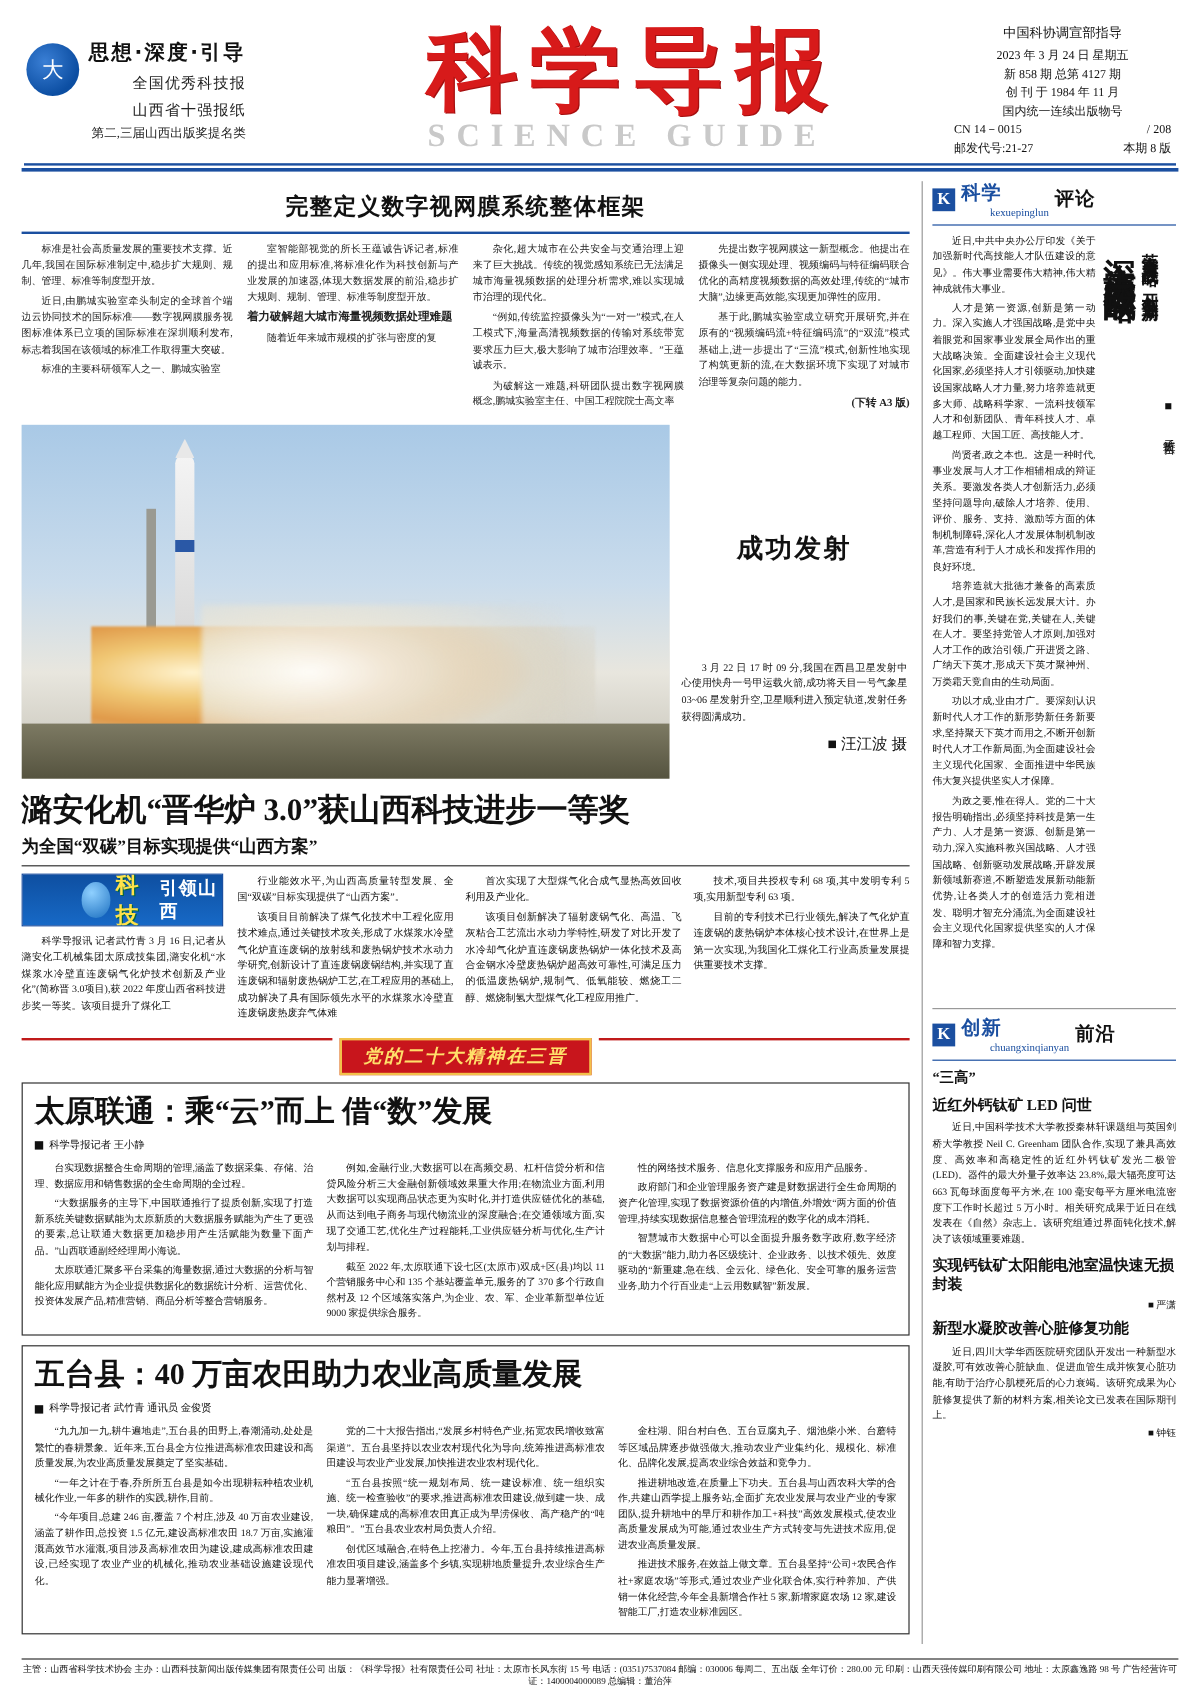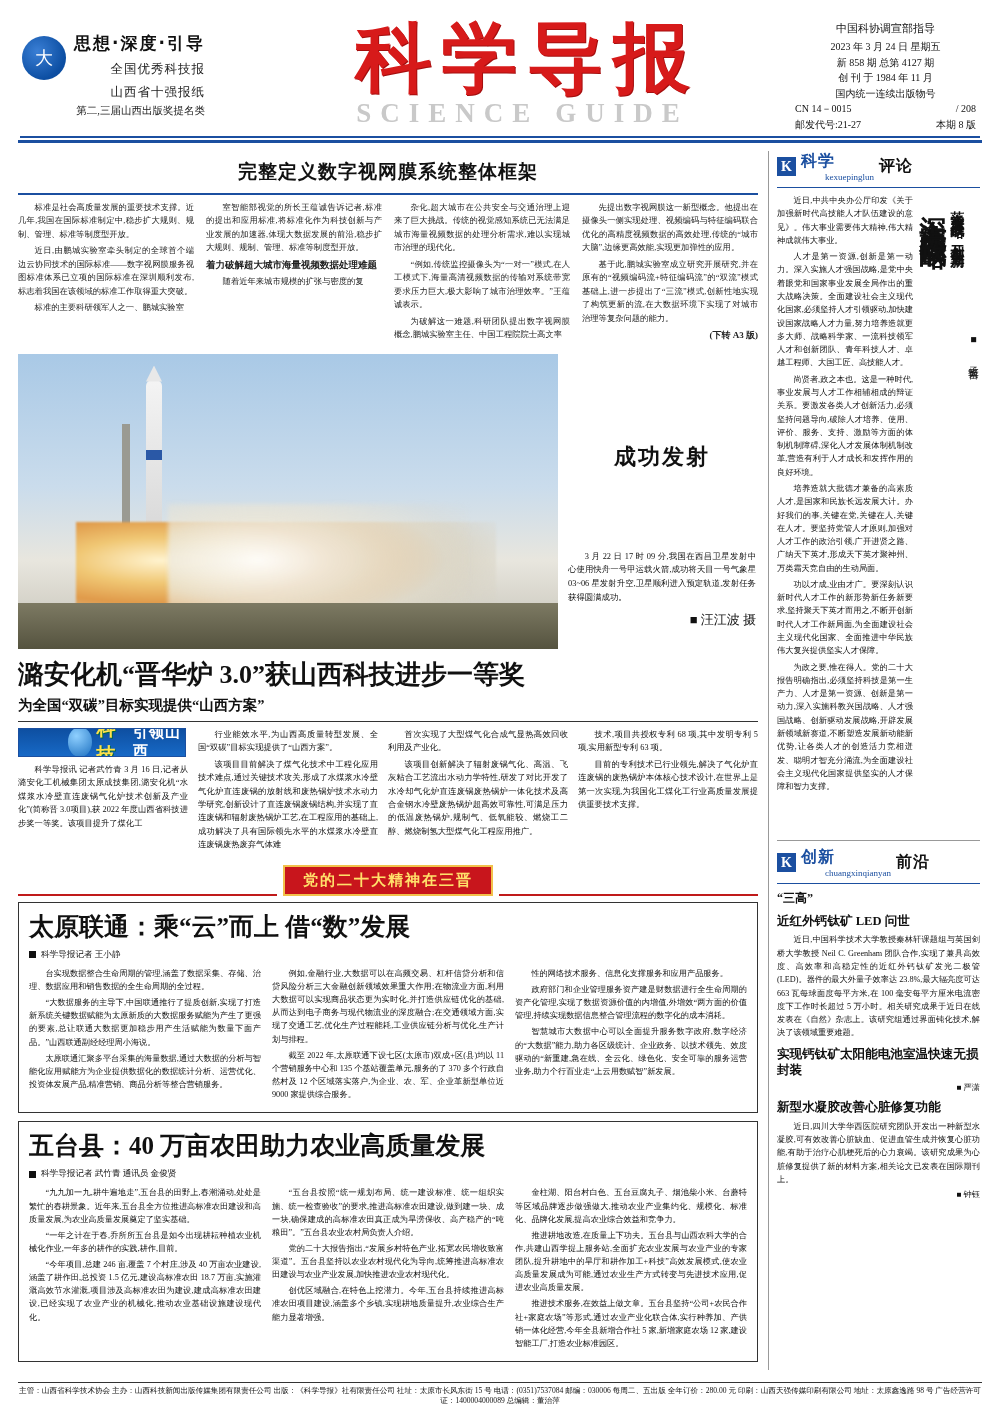--- a/index.html
+++ b/index.html
@@ -92,34 +92,34 @@
   .ph-sig { font-size:13px; text-align:right; margin-top:6px;}
 
   
   .hl2 { font-size:26px; font-weight:bold; letter-spacing:0px; margin-top:10px; line-height:1.2;}
   .hl2-sub { font-size:14.5px; font-weight:bold; margin-top:6px;}
   .rule-thin { border-top:1px solid #333; margin:6px 0 6px 0;}
 
   .sec2 { display:flex; gap:10px; }
   .sec2-logo { width:170px; }
   .kjbadge {
-    width:168px; height:29px; border:1px solid #1b4fa0;
+    width:168px; height:44px; border:1px solid #1b4fa0;
     background:linear-gradient(#0e4fa1,#1769c6);
     display:flex; align-items:center; justify-content:center; gap:4px;
     color:#fff; overflow:hidden; position:relative;padding-left:45px;
   }
   .kjbadge .globe{ width:30px;height:30px;border-radius:50%;background:radial-gradient(circle at 35% 30%,#8fd0ff,#1b6fc0); margin-left:4px;}
   .kjbadge .t1{ font-size:19px; font-weight:bold; color:#ffe24a; letter-spacing:1px; text-shadow:1px 1px 0 #064; }
   .kjbadge .t2{ font-size:15px; font-weight:bold; color:#fff; letter-spacing:1px;}
   .byline { font-size:8.3px; line-height:1.62; text-align:justify; margin-top:6px; text-indent:2em;}
   .sec2 .c { flex:1; font-size:8.3px; line-height:1.62; text-align:justify;}
   .sec2 .c p{ margin:0 0 3px 0; text-indent:2em;}
 
   
-  .banner-row { margin:10px 0 6px 0; display:flex; align-items:flex-end; gap:6px;}
+  .banner-row { margin:10px 0 6px 0; display:flex; align-items:flex-start; gap:6px;font-style:italic;}
   .banner-line { flex:1; border-top:2px solid #c01a1a;}
   .banner {
     background:#c8151c; color:#ffe06a; font-size:15px; font-weight:bold; letter-spacing:2px;
     padding:4px 18px; position:relative;
     border:2px solid #f2c14b;
   }
 
   
   .box { border:1px solid #333; padding:8px 10px 8px 10px; margin-bottom:8px;}
   .box-h { font-size:25px; font-weight:bold; letter-spacing:0px; line-height:1.25;}
@@ -316,22 +316,22 @@
           <span class="sq"></span>
           <span>科学导报记者 武竹青 通讯员 金俊贤</span>
         </div>
         <div class="box-body">
           <div class="c">
             <p>“九九加一九,耕牛遍地走”,五台县的田野上,春潮涌动,处处是繁忙的春耕景象。近年来,五台县全方位推进高标准农田建设和高质量发展,为农业高质量发展奠定了坚实基础。</p>
             <p>“一年之计在于春,乔所所五台县是如今出现耕耘种植农业机械化作业,一年多的耕作的实践,耕作,目前。</p>
             <p>“今年项目,总建 246 亩,覆盖 7 个村庄,涉及 40 万亩农业建设,涵盖了耕作田,总投资 1.5 亿元,建设高标准农田 18.7 万亩,实施灌溉高效节水灌溉,项目涉及高标准农田为建设,建成高标准农田建设,已经实现了农业产业的机械化,推动农业基础设施建设现代化。</p>
           </div>
           <div class="c">
+            <p>党的二十大报告指出,“发展乡村特色产业,拓宽农民增收致富渠道”。五台县坚持以农业农村现代化为导向,统筹推进高标准农田建设与农业产业发展,加快推进农业农村现代化。</p>
             <p>“五台县按照“统一规划布局、统一建设标准、统一组织实施、统一检查验收”的要求,推进高标准农田建设,做到建一块、成一块,确保建成的高标准农田真正成为旱涝保收、高产稳产的“吨粮田”。”五台县农业农村局负责人介绍。</p>
-            <p>党的二十大报告指出,“发展乡村特色产业,拓宽农民增收致富渠道”。五台县坚持以农业农村现代化为导向,统筹推进高标准农田建设与农业产业发展,加快推进农业农村现代化。</p>
             <p>创优区域融合,在特色上挖潜力。今年,五台县持续推进高标准农田项目建设,涵盖多个乡镇,实现耕地质量提升,农业综合生产能力显著增强。</p>
           </div>
           <div class="c">
             <p>金柱湖、阳台村白色、五台豆腐丸子、烟池柴小米、台蘑特等区域品牌逐步做强做大,推动农业产业集约化、规模化、标准化、品牌化发展,提高农业综合效益和竞争力。</p>
             <p>推进耕地改造,在质量上下功夫。五台县与山西农科大学的合作,共建山西学提上服务站,全面扩充农业发展与农业产业的专家团队,提升耕地中的旱厅和耕作加工+科技”高效发展模式,使农业高质量发展成为可能,通过农业生产方式转变与先进技术应用,促进农业高质量发展。</p>
             <p>推进技术服务,在效益上做文章。五台县坚持“公司+农民合作社+家庭农场”等形式,通过农业产业化联合体,实行种养加、产供销一体化经营,今年全县新增合作社 5 家,新增家庭农场 12 家,建设智能工厂,打造农业标准园区。</p>
           </div>
         </div>
       </div>
 

